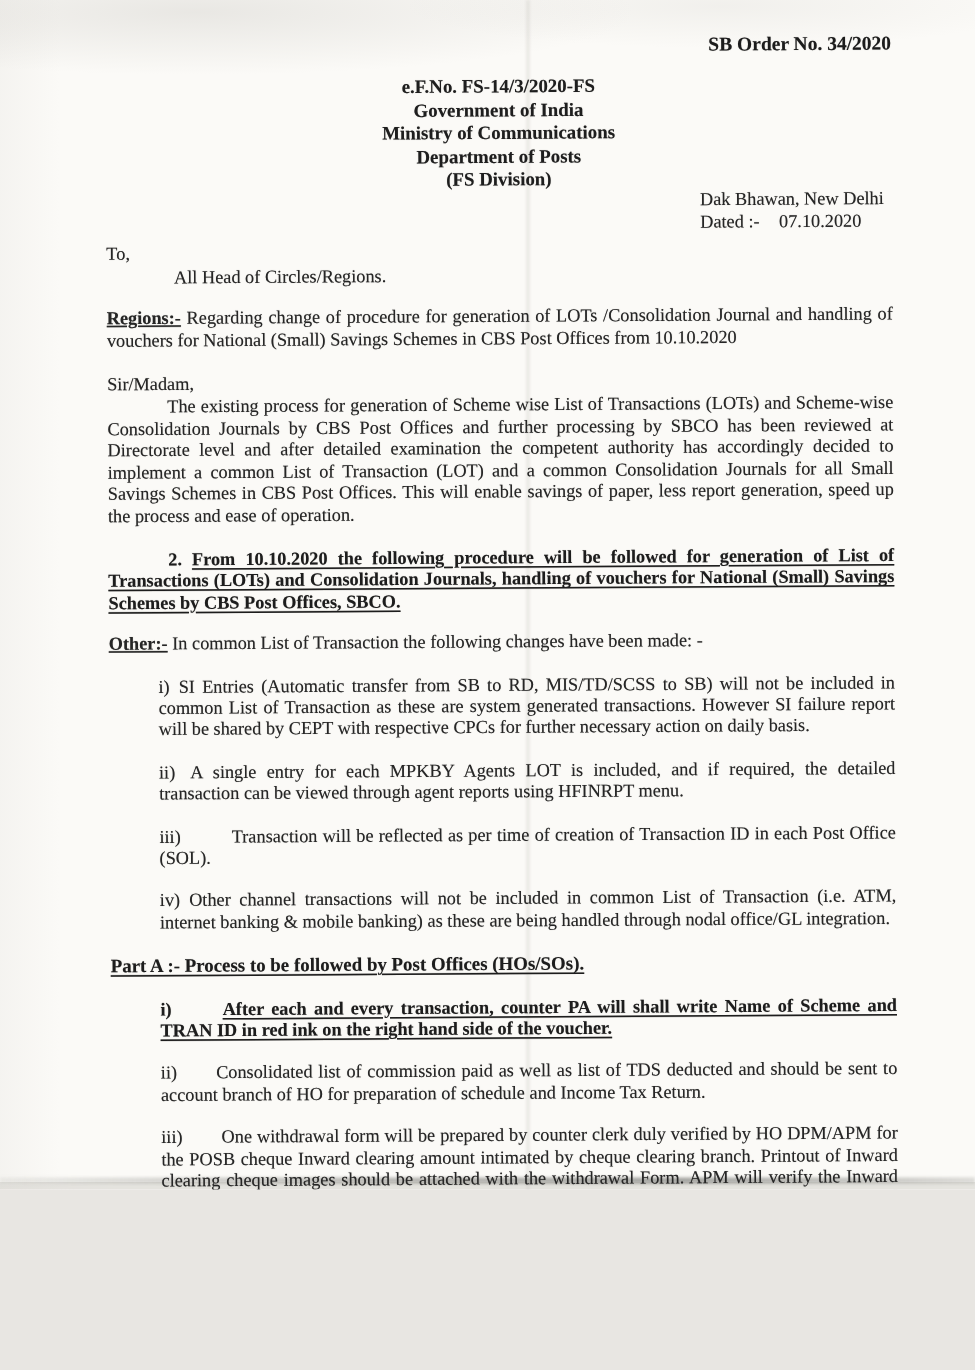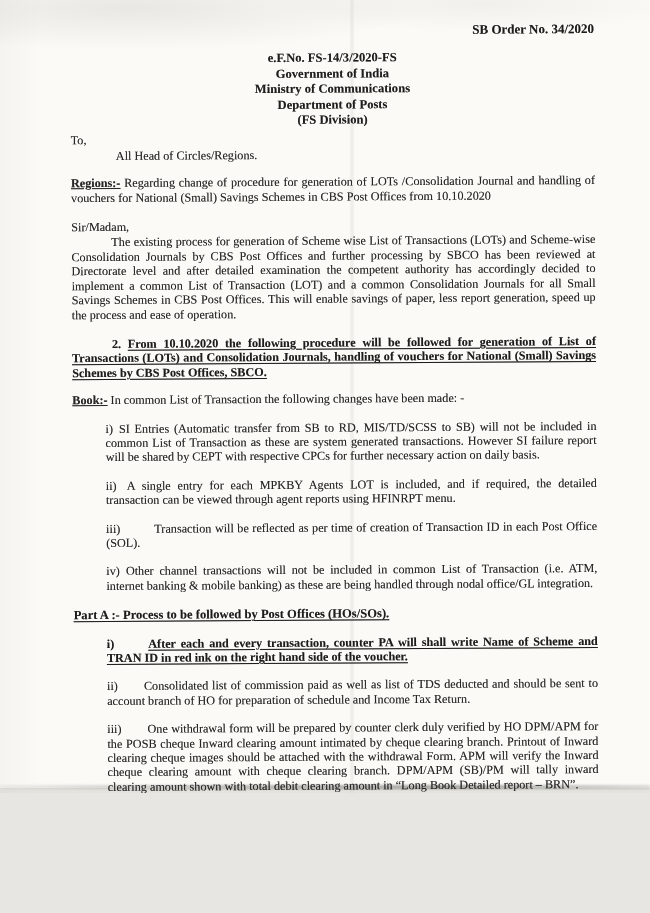--- a/index.html
+++ b/index.html
@@ -59,33 +59,37 @@
     <div class="order-no">SB Order No. 34/2020</div>
 
     <div class="letterhead">
       <div>e.F.No. FS-14/3/2020-FS</div>
       <div>Government of India</div>
       <div>Ministry of Communications</div>
       <div>Department of Posts</div>
       <div>(FS Division)</div>
     </div>
 
+    <div class="place-date">
+      <div>Dak Bhawan, New Delhi</div>
+      <div><span>Dated :-</span><span class="date-val">07.10.2020</span></div>
+    </div>
 
     <div class="to-line">To,</div>
     <div class="addressee">All Head of Circles/Regions.</div>
 
     <p class="subject"><span class="lbl">Regions:-</span> <span>Regarding change of procedure for generation of LOTs /Consolidation Journal and handling of vouchers for National (Small) Savings Schemes in CBS Post Offices from 10.10.2020</span></p>
 
     <div class="salutation">Sir/Madam,</div>
 
     <p class="intro">The existing process for generation of Scheme wise List of Transactions (LOTs) and Scheme-wise Consolidation Journals by CBS Post Offices and further processing by SBCO has been reviewed at Directorate level and after detailed examination the competent authority has accordingly decided to implement a common List of Transaction (LOT) and a common Consolidation Journals for all Small Savings Schemes in CBS Post Offices. This will enable savings of paper, less report generation, speed up the process and ease of operation.</p>
 
     <p class="para2"><span>2.</span> <span class="u">From 10.10.2020 the following procedure will be followed for generation of List of Transactions (LOTs) and Consolidation Journals, handling of vouchers for National (Small) Savings Schemes by CBS Post Offices, SBCO.</span></p>
 
-    <p class="note"><span class="lbl">Book:-</span> <span>In common List of Transaction the following changes have been made: -</span></p>
+    <p class="note"><span class="lbl">Other:-</span> <span>In common List of Transaction the following changes have been made: -</span></p>
 
     <p class="item"><span>i)</span><span class="tab t6"></span><span>SI Entries (Automatic transfer from SB to RD, MIS/TD/SCSS to SB) will not be included in common List of Transaction as these are system generated transactions. However SI failure report will be shared by CEPT with respective CPCs for further necessary action on daily basis.</span></p>
 
     <p class="item"><span>ii)</span><span class="tab t10"></span><span>A single entry for each MPKBY Agents LOT is included, and if required, the detailed transaction can be viewed through agent reports using HFINRPT menu.</span></p>
 
     <p class="item"><span>iii)</span><span class="tab t34"></span><span>Transaction will be reflected as per time of creation of Transaction ID in each Post Office (SOL).</span></p>
 
     <p class="item"><span>iv)</span><span class="tab t6"></span><span>Other channel transactions will not be included in common List of Transaction (i.e. ATM, internet banking &amp; mobile banking) as these are being handled through nodal office/GL integration.</span></p>
 
     <p class="part-a">Part A :- Process to be followed by Post Offices (HOs/SOs).</p>

